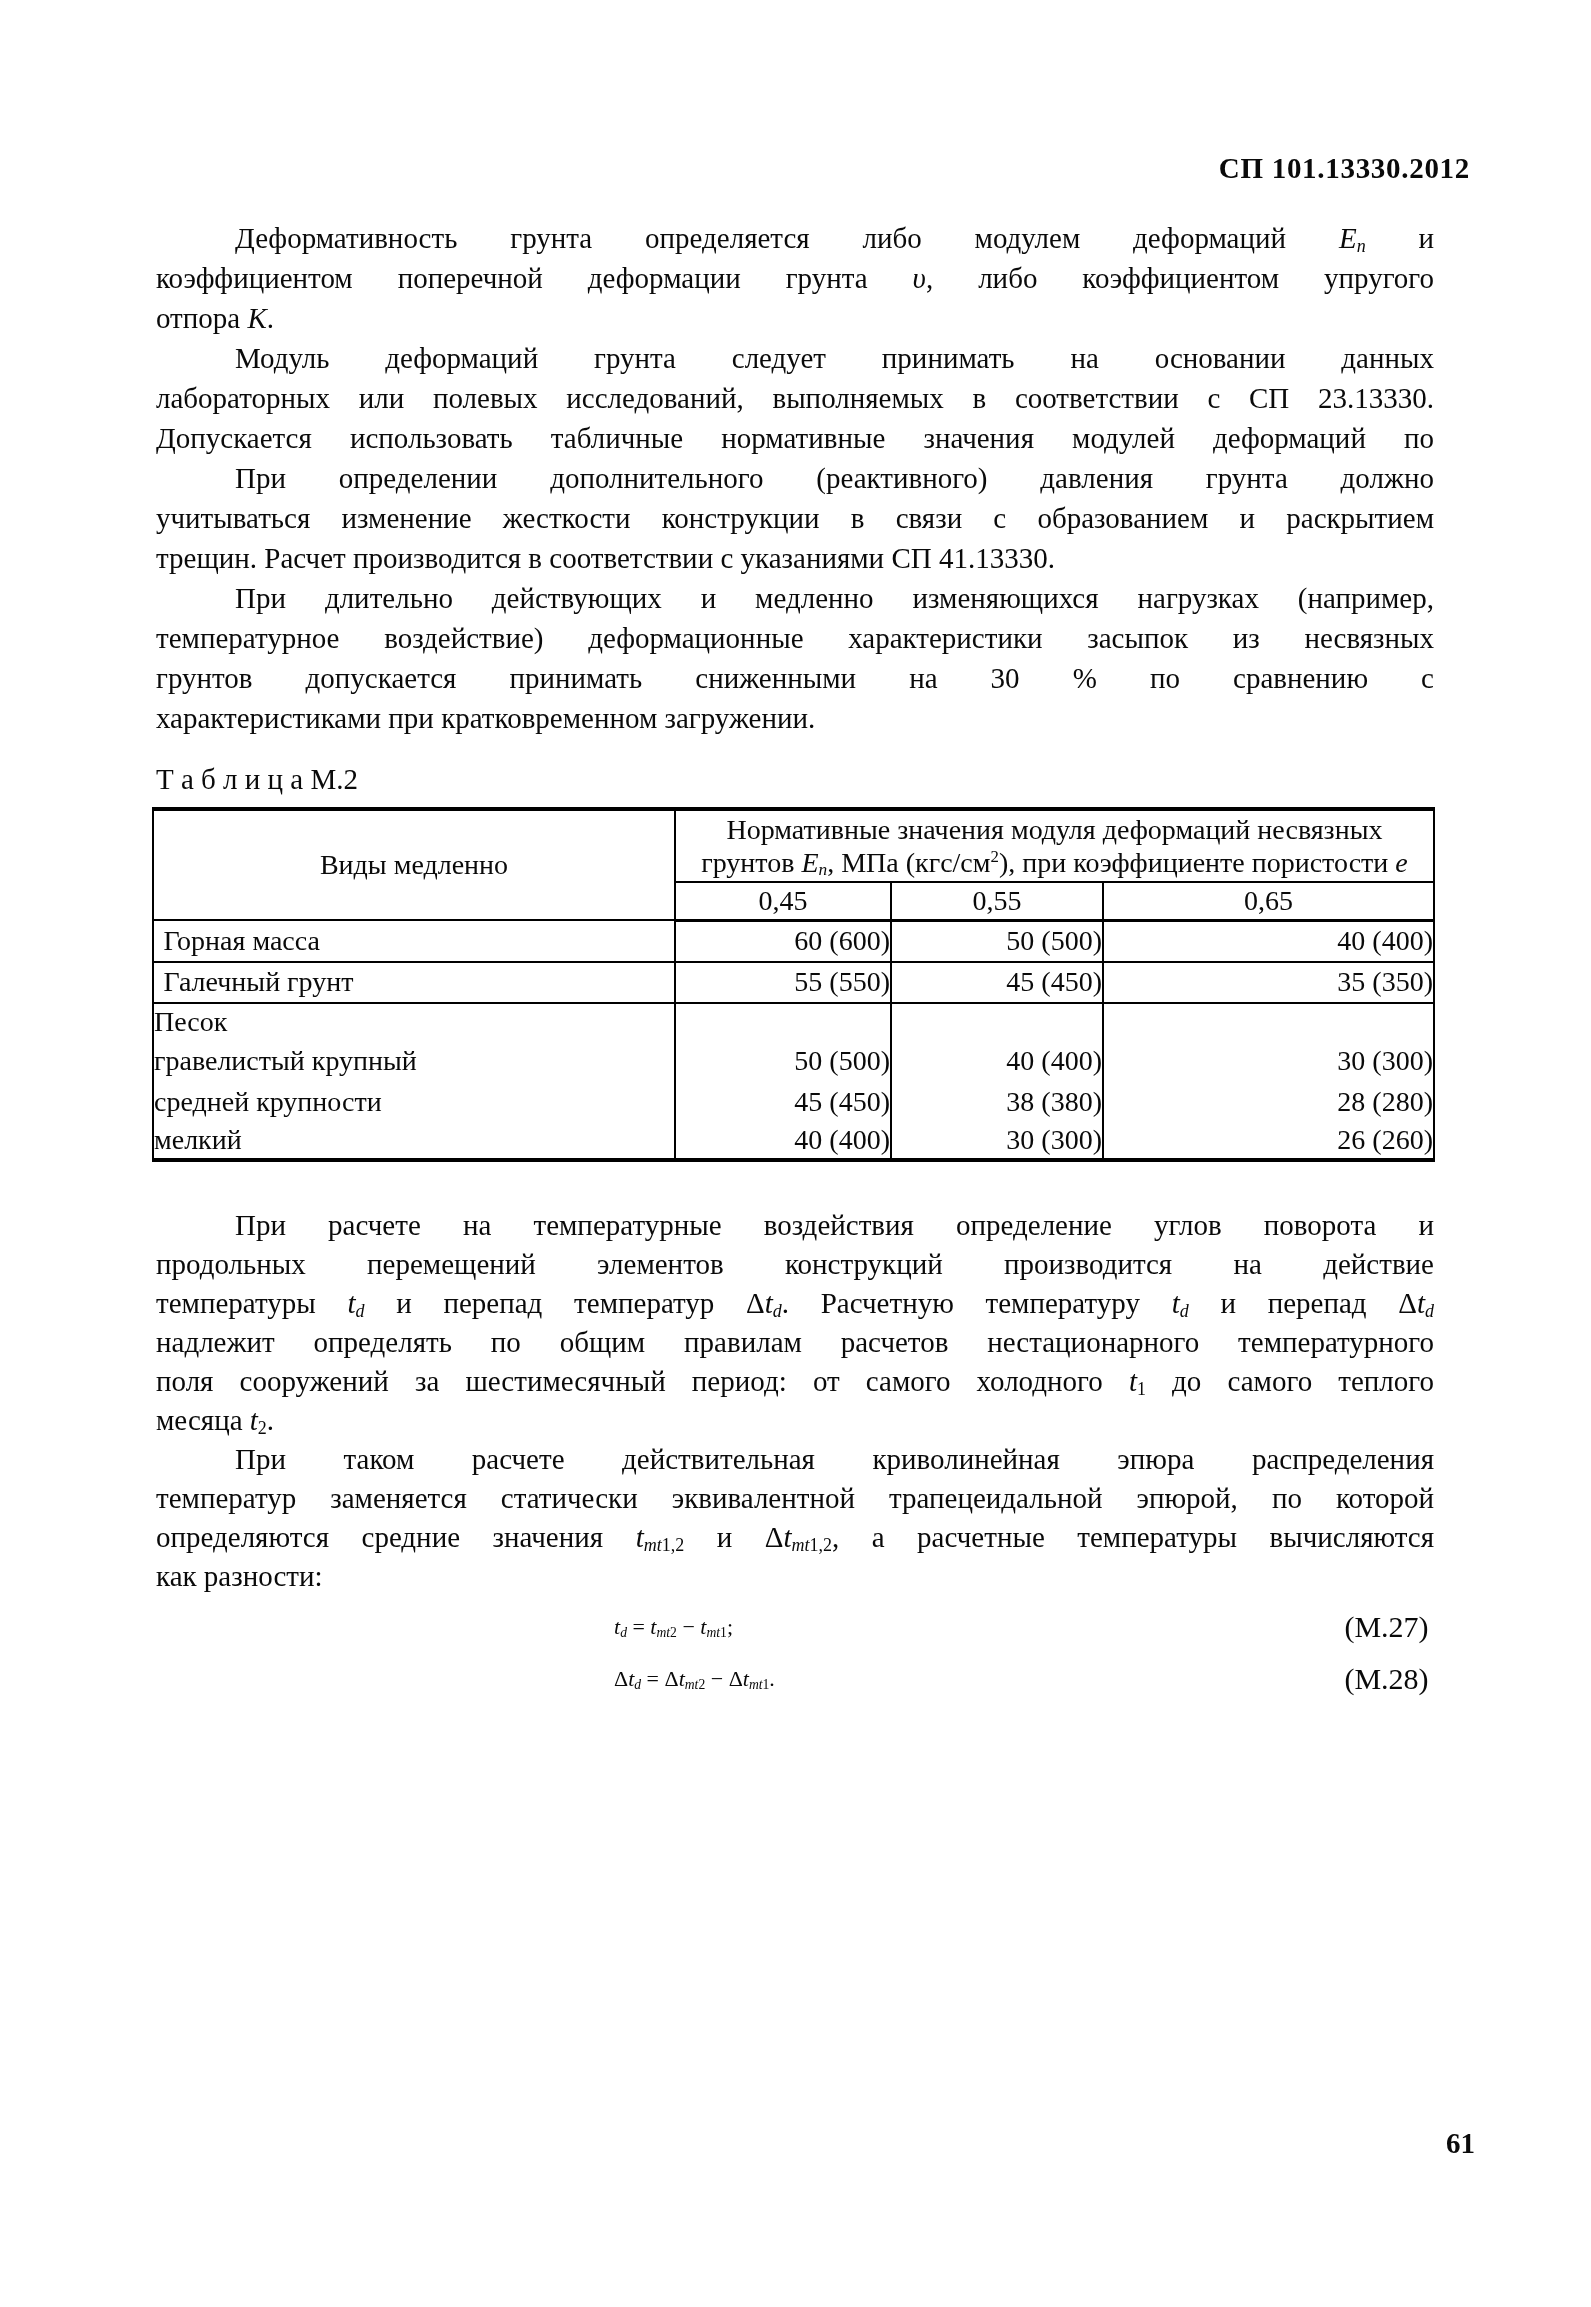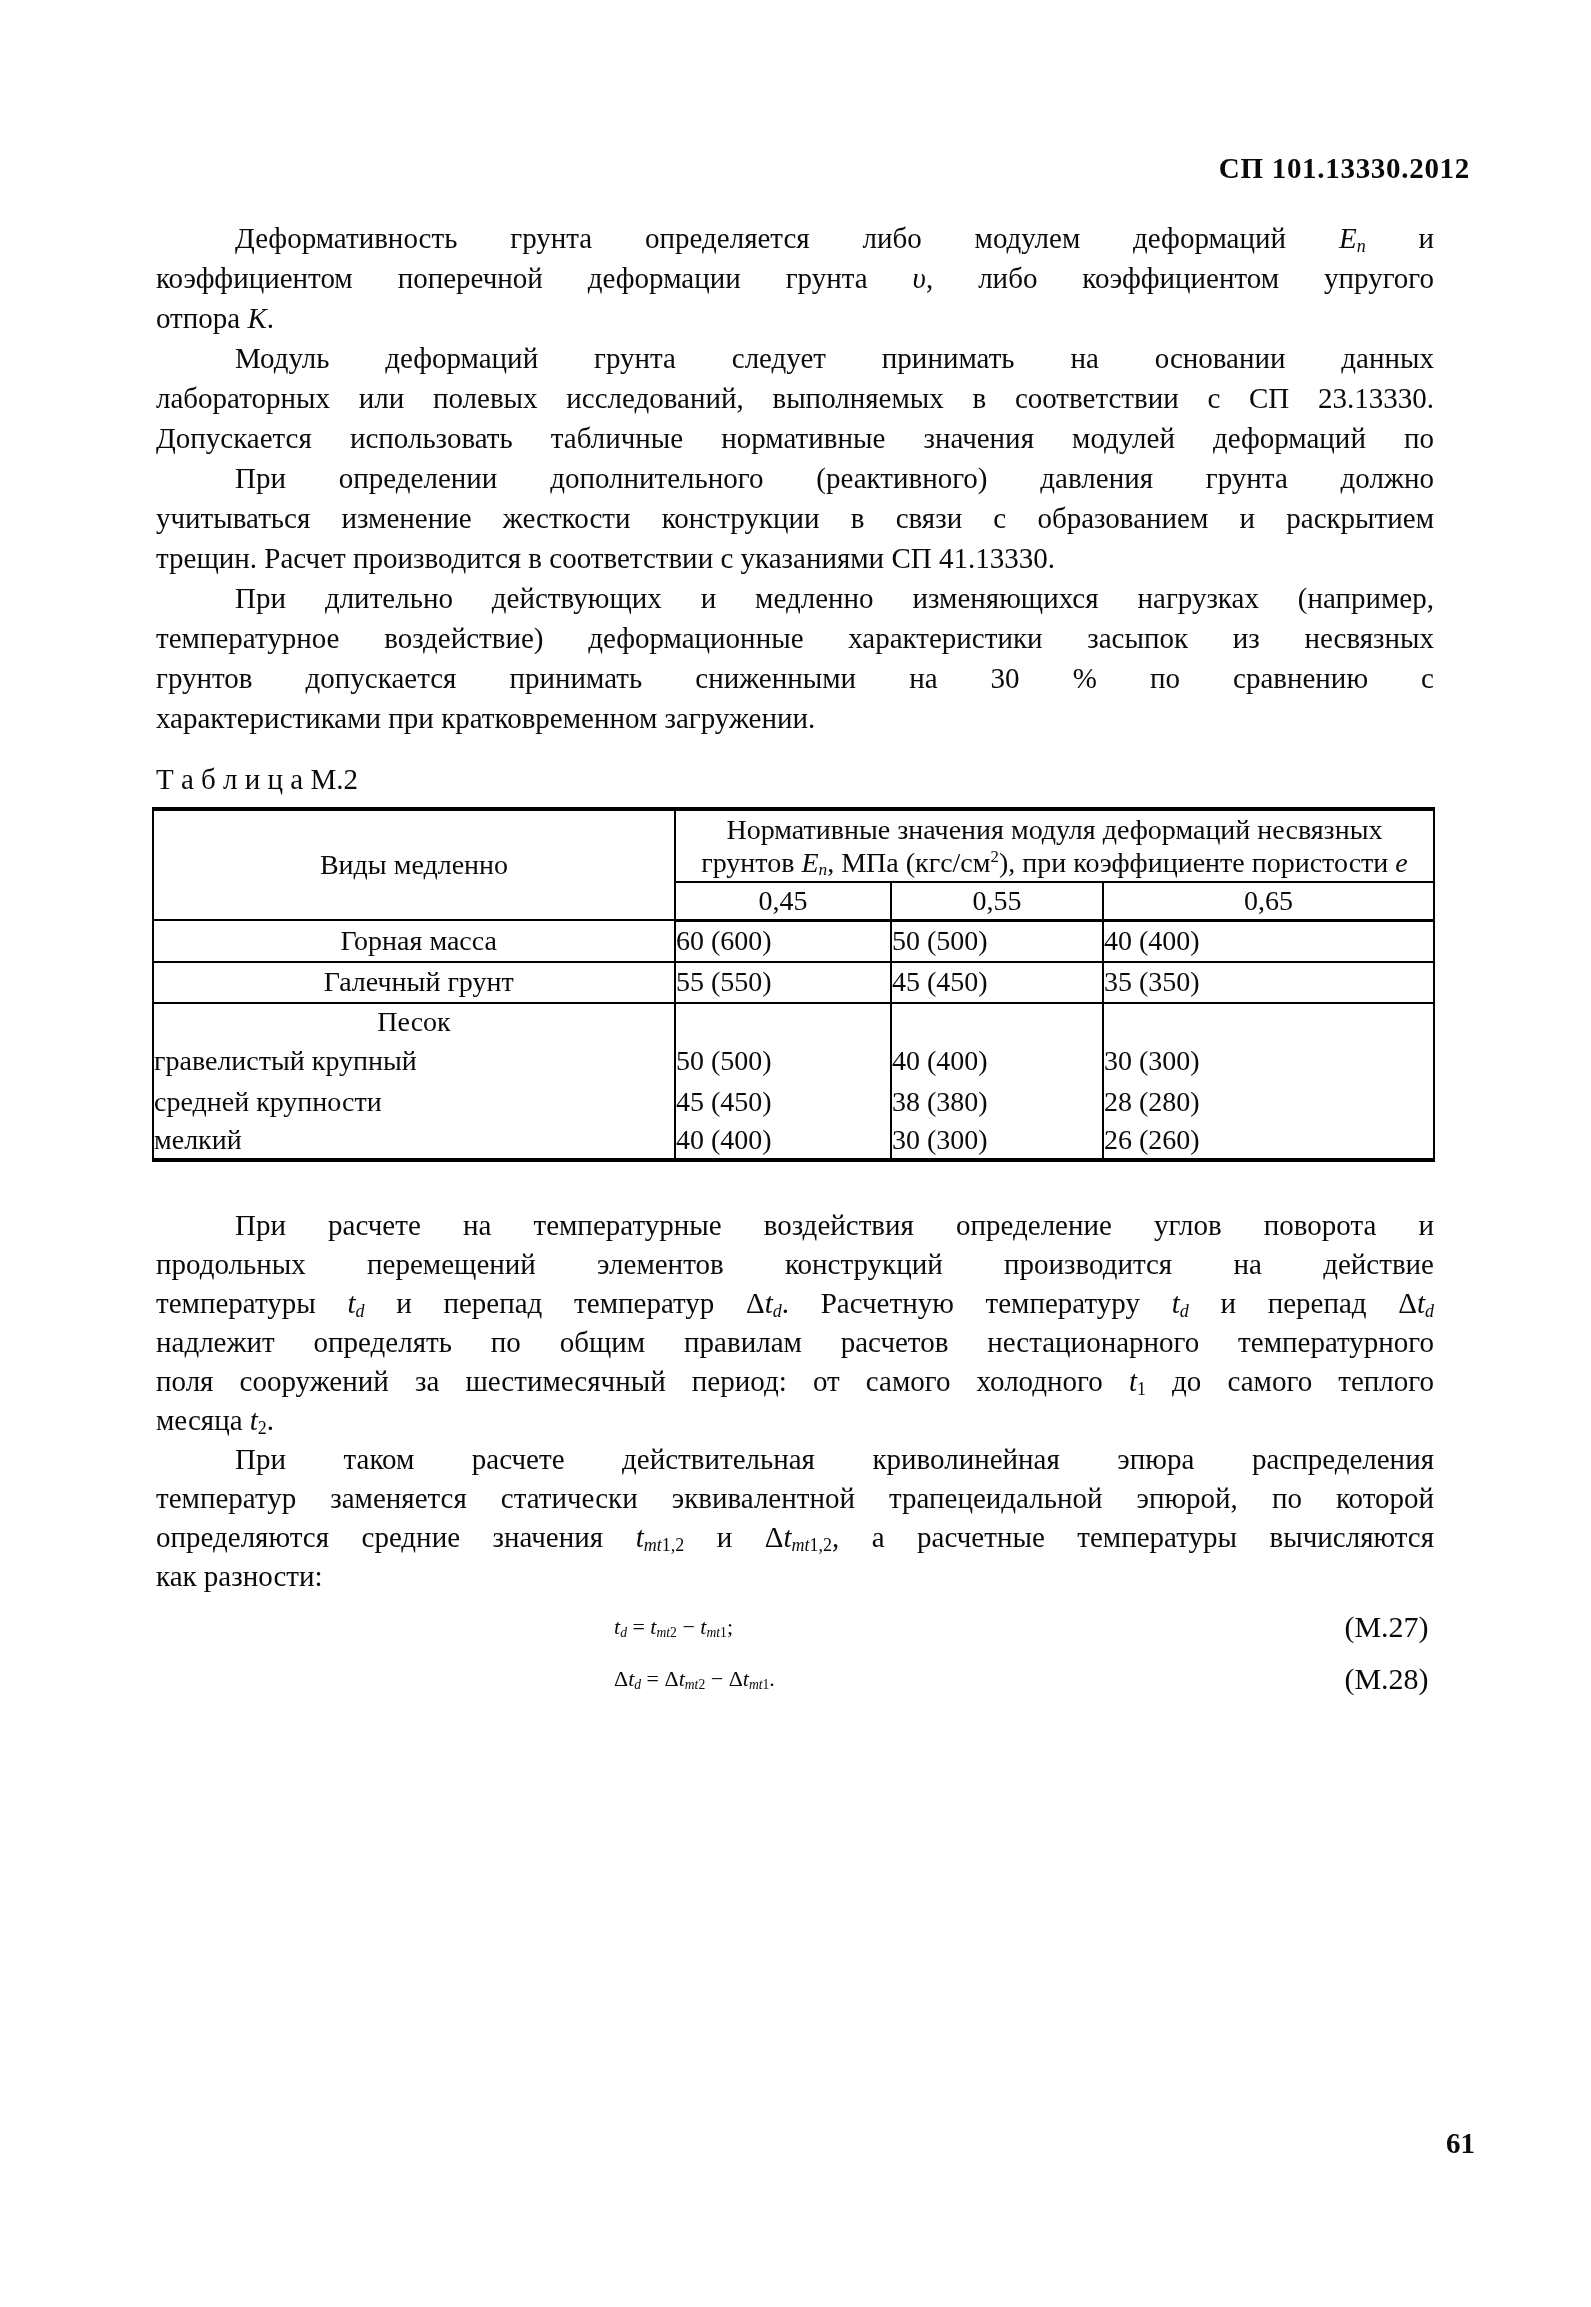--- a/index.html
+++ b/index.html
@@ -63,22 +63,22 @@
     height:70px;
     text-align:center;
     font-size:27px;line-height:33px;
     border-bottom:2px solid #000;
   }
   tr.sub td{
     height:36px;text-align:center;
     border-bottom:3.4px solid #000;
   }
   tr.data td{height:39px;border-bottom:2.7px solid #000;}
-  tr.data td.name, td.gname{text-align:center;padding-left:9.4px;}
-  td.val{text-align:left;}
+  tr.data td.name, td.gname{text-align:left;padding-left:9.4px;}
+  td.val{text-align:right;}
   tr.g td{border-top:0;border-bottom:0;}
   tr.g1 td{height:36px;}
   tr.g2 td{height:43px;}
   tr.g3 td{height:39px;}
   tr.g4 td{height:36px;}
   td.gsub{text-align:left;padding-left:81px;}
 
   .eq-block{margin-top:5.4px;}
   .eq-row{position:relative;height:52px;line-height:52px;}
   .eq-f{margin-left:458px;font-size:22px;}

